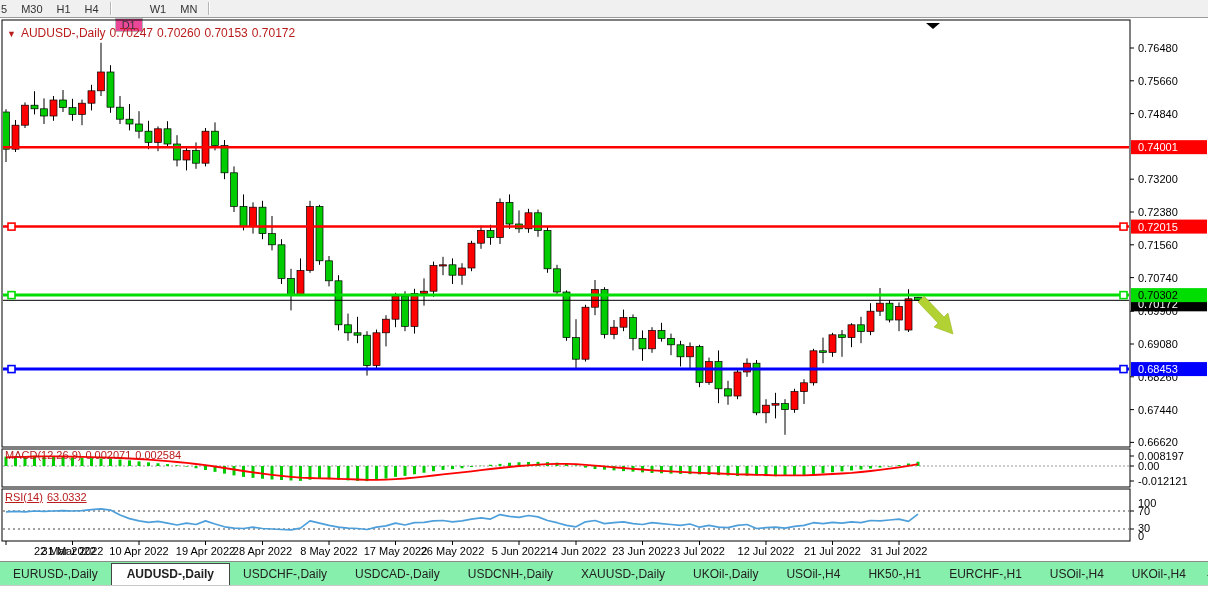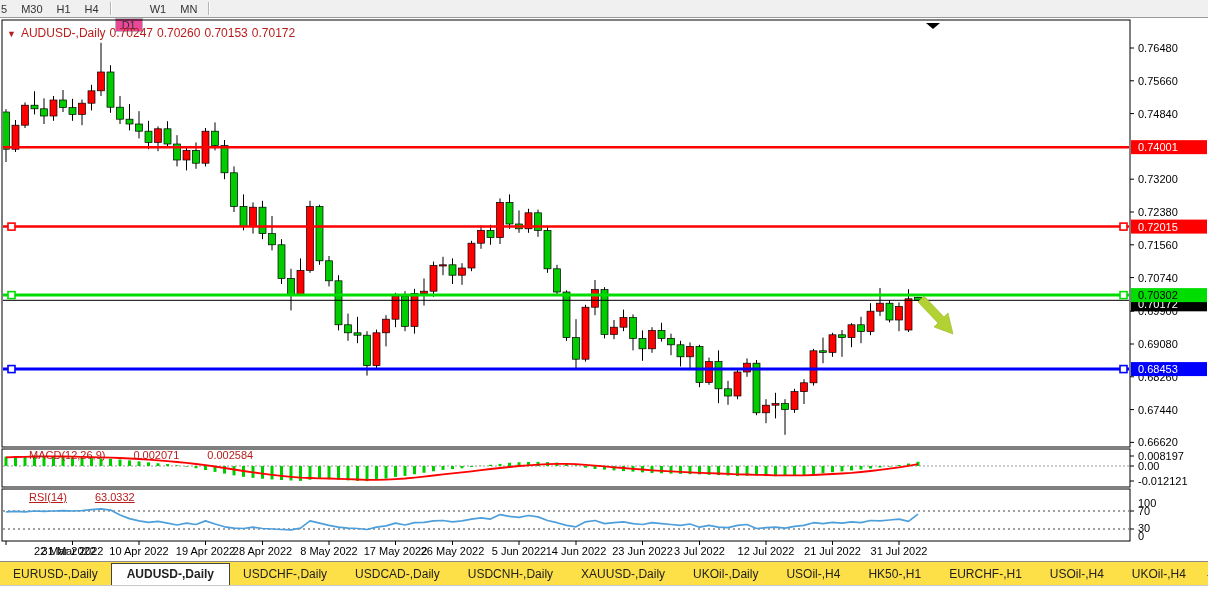--- a/index.html
+++ b/index.html
@@ -12,24 +12,24 @@
   .tb-btn.cut{margin-left:-6px;}
   .tb-btn.active{background:#ec4899;border:1px solid #b8b8b8;padding:0 6px;margin-top:32px;}
   .tb-sep{width:1px;height:13px;background:#b5b5b5;margin:0 4px;box-shadow:1px 0 0 #fff;}
   
   .ovl{position:absolute;font-size:12px;color:#b91c1c;white-space:nowrap;z-index:3;}
   #chart-header{left:7px;top:26px;}
   #chart-header .tri{font-size:9px;margin-right:5px;}
   #chart-header span{margin-right:4px;}
   #macd-label{left:5px;top:449px;font-size:11px;}
   #rsi-label{left:5px;top:491px;font-size:11px;text-decoration:underline;}
-  #macd-label span,#rsi-label span{margin-right:4px;margin-left:24px;}
+  #macd-label span,#rsi-label span{margin-right:4px;}
   svg{position:absolute;left:0;top:0;z-index:1;}
   
-  #tabbar{position:absolute;left:0;top:561px;width:1208px;height:23px;background:#fde047;
+  #tabbar{position:absolute;left:0;top:561px;width:1208px;height:23px;background:#86efac;
     border-top:1px solid #8a8a8a;display:flex;align-items:flex-end;font-size:12px;color:#222;}
   .tab{padding:3px 13px 4px 13px;cursor:default;white-space:nowrap;}
   .tab.active{background:#fff;border:1px solid #444;border-bottom:none;font-weight:bold;
     padding:3px 15px 5px 15px;margin-bottom:-1px;}
   .tab-sep{width:1px;height:12px;background:#aaa;margin:0 1px 5px 1px;}
   #tab-scroll{margin-left:auto;display:flex;gap:14px;padding:0 14px 5px 6px;color:#555;font-size:10px;}
   #bottom-strip{position:absolute;left:0;top:585px;width:1208px;height:8px;background:#fff;
     border-top:1px solid #c8c8c8;}
 </style>
 </head>

